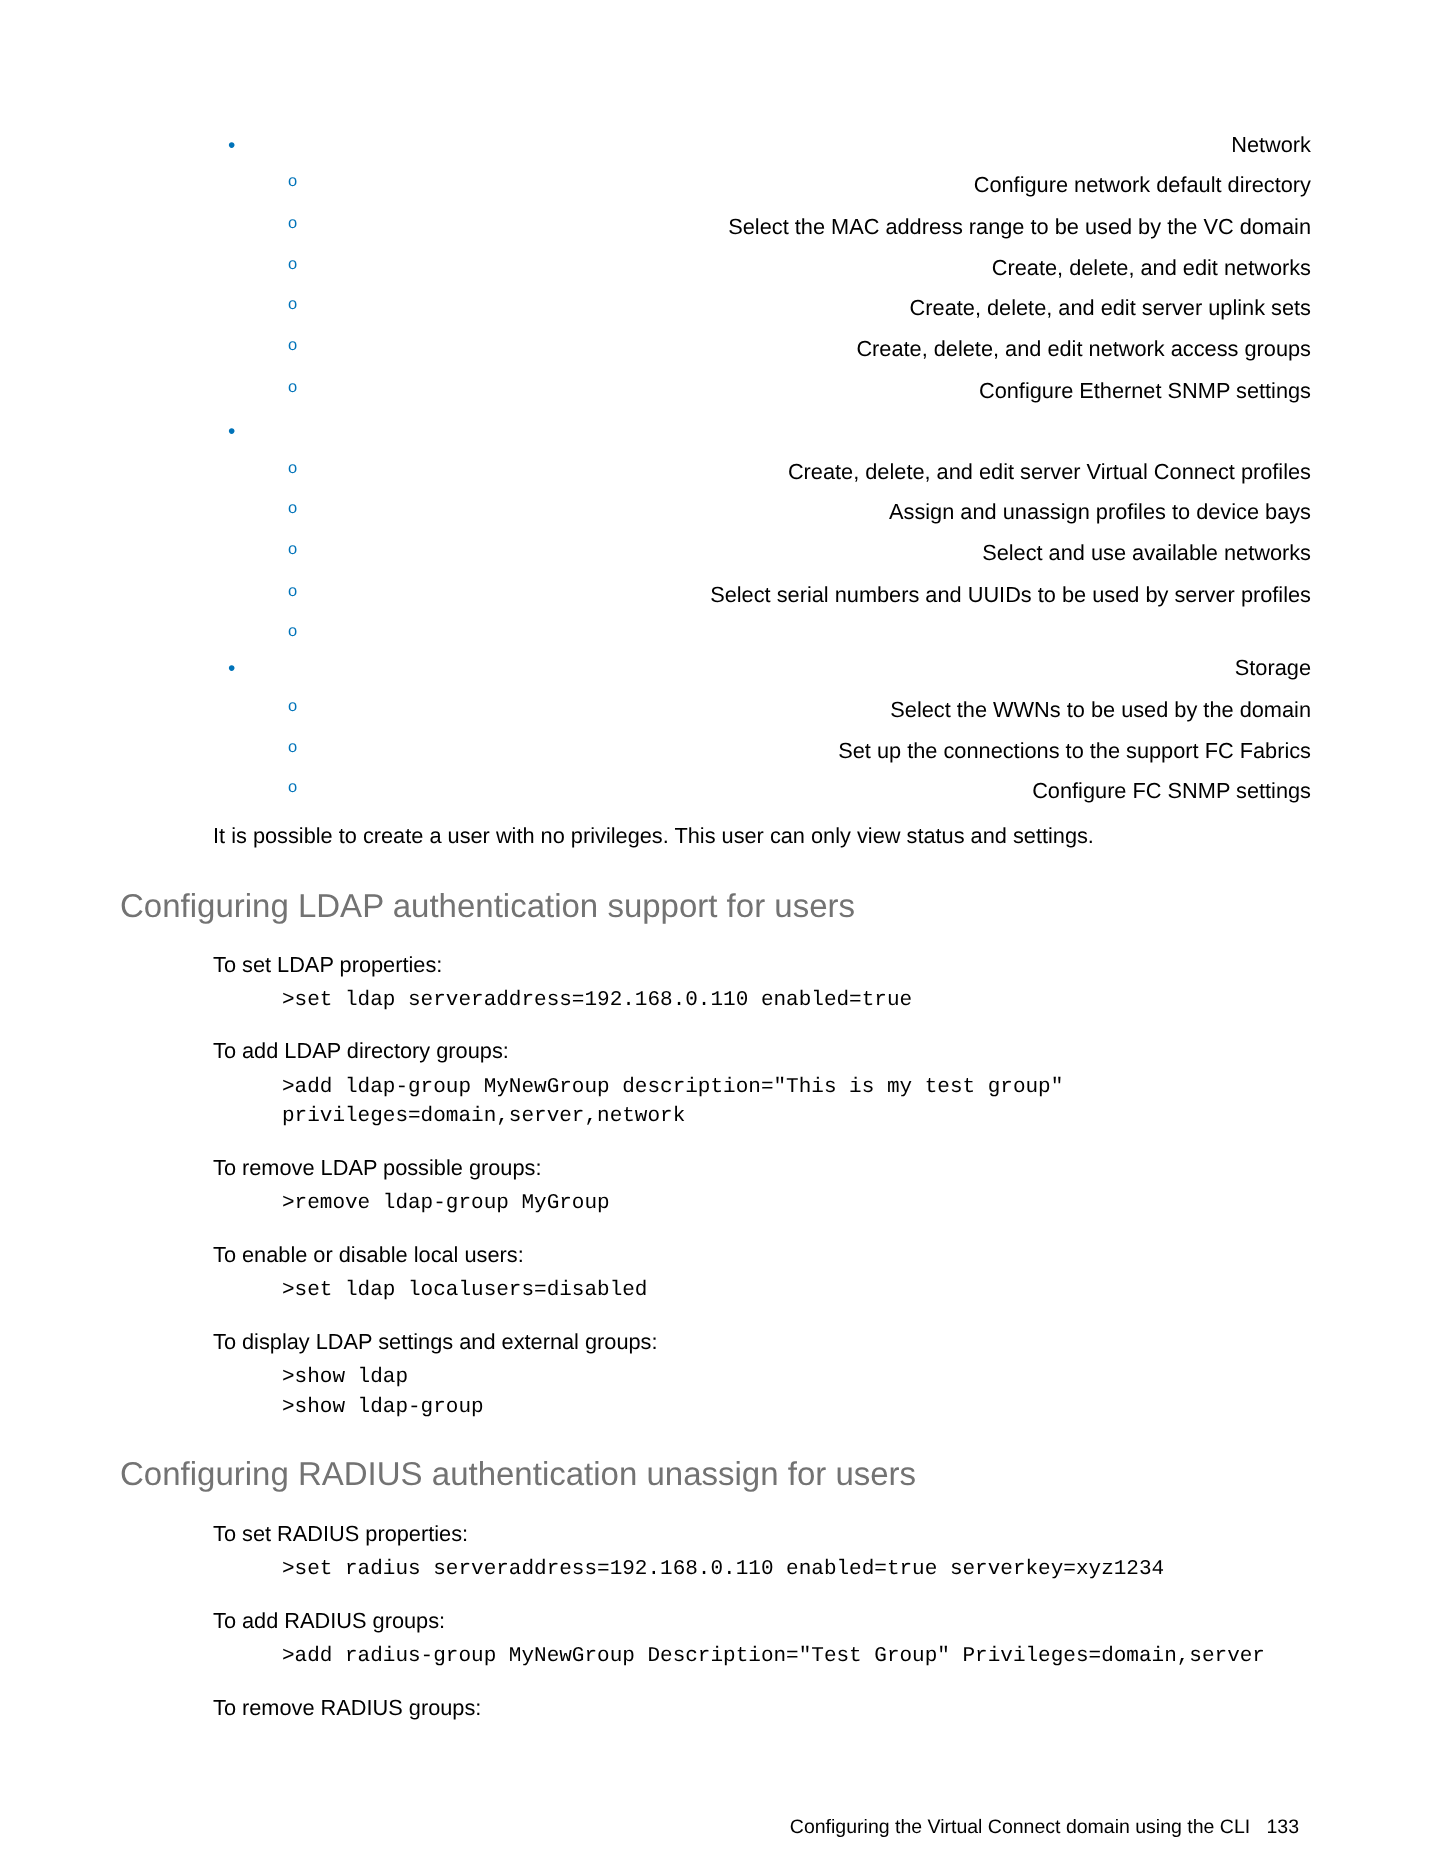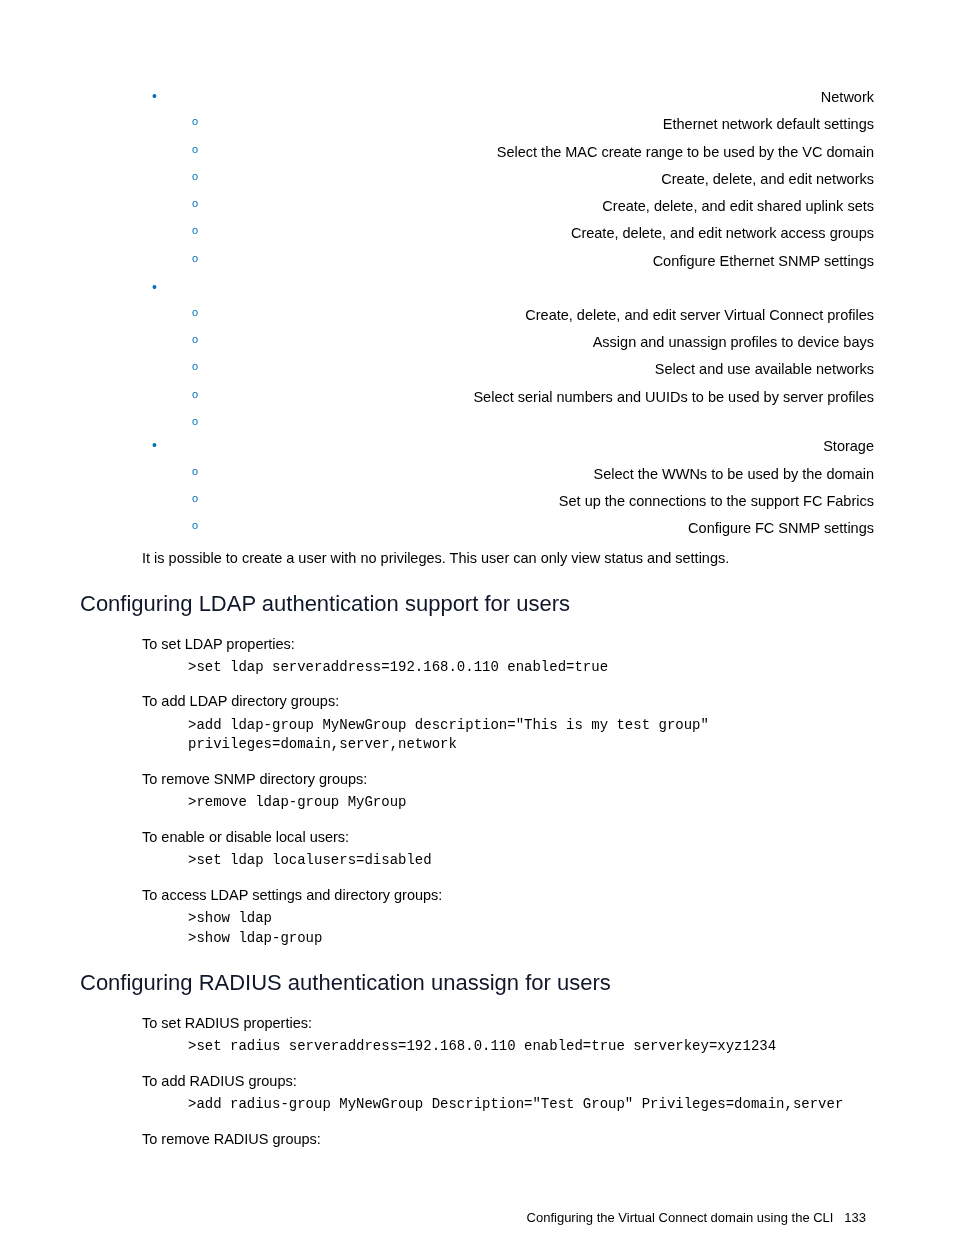--- a/index.html
+++ b/index.html
@@ -35,21 +35,21 @@
   }
   .bullet-text {
     flex: 1;
     text-align: right;
   }
   .para {
     margin: 10px 0 12px 62px;
   }
   h2 {
     font-weight: normal;
-    color: #0f172a;
+    color: #737373;
     font-size: 22px;
     margin: 20px 0 14px 0;
   }
   .label {
     margin: 8px 0 4px 62px;
   }
   .code {
     font-family: "Courier New", Courier, monospace;
     font-size: 14px;
     margin: 4px 0 14px 108px;
@@ -64,33 +64,33 @@
 </style>
 </head>
 <body>
 
 <div class="bullet-row">
   <span class="dot">•</span>
   <span class="bullet-text">Network</span>
 </div>
 <div class="bullet-row">
     <span class="circ">o</span>
-    <span class="bullet-text">Ethernet network default settings</span>
+    <span class="bullet-text">Configure network default directory</span>
   </div>
 <div class="bullet-row">
     <span class="circ">o</span>
-    <span class="bullet-text">Select the MAC create range to be used by the VC domain</span>
+    <span class="bullet-text">Select the MAC address range to be used by the VC domain</span>
   </div>
 <div class="bullet-row">
     <span class="circ">o</span>
     <span class="bullet-text">Create, delete, and edit networks</span>
   </div>
 <div class="bullet-row">
     <span class="circ">o</span>
-    <span class="bullet-text">Create, delete, and edit shared uplink sets</span>
+    <span class="bullet-text">Create, delete, and edit server uplink sets</span>
   </div>
 <div class="bullet-row">
     <span class="circ">o</span>
     <span class="bullet-text">Create, delete, and edit network access groups</span>
   </div>
 <div class="bullet-row">
     <span class="circ">o</span>
     <span class="bullet-text">Configure Ethernet SNMP settings</span>
   </div>
 
@@ -137,27 +137,27 @@
 <div class="para">It is possible to create a user with no privileges. This user can only view status and settings.</div>
 
 <h2>Configuring LDAP authentication support for users</h2>
 
 <div class="label">To set LDAP properties:</div>
 <div class="code">&gt;set ldap serveraddress=192.168.0.110 enabled=true</div>
 
 <div class="label">To add LDAP directory groups:</div>
 <div class="code">&gt;add ldap-group MyNewGroup description="This is my test group" privileges=domain,server,network</div>
 
-<div class="label">To remove SNMP directory groups:</div>
+<div class="label">To remove LDAP possible groups:</div>
 <div class="code">&gt;remove ldap-group MyGroup</div>
 
 <div class="label">To enable or disable local users:</div>
 <div class="code">&gt;set ldap localusers=disabled</div>
 
-<div class="label">To access LDAP settings and directory groups:</div>
+<div class="label">To display LDAP settings and external groups:</div>
 <div class="code">&gt;show ldap
 &gt;show ldap-group</div>
 
 <h2>Configuring RADIUS authentication unassign for users</h2>
 
 <div class="label">To set RADIUS properties:</div>
 <div class="code">&gt;set radius serveraddress=192.168.0.110 enabled=true serverkey=xyz1234</div>
 
 <div class="label">To add RADIUS groups:</div>
 <div class="code">&gt;add radius-group MyNewGroup Description="Test Group" Privileges=domain,server</div>

